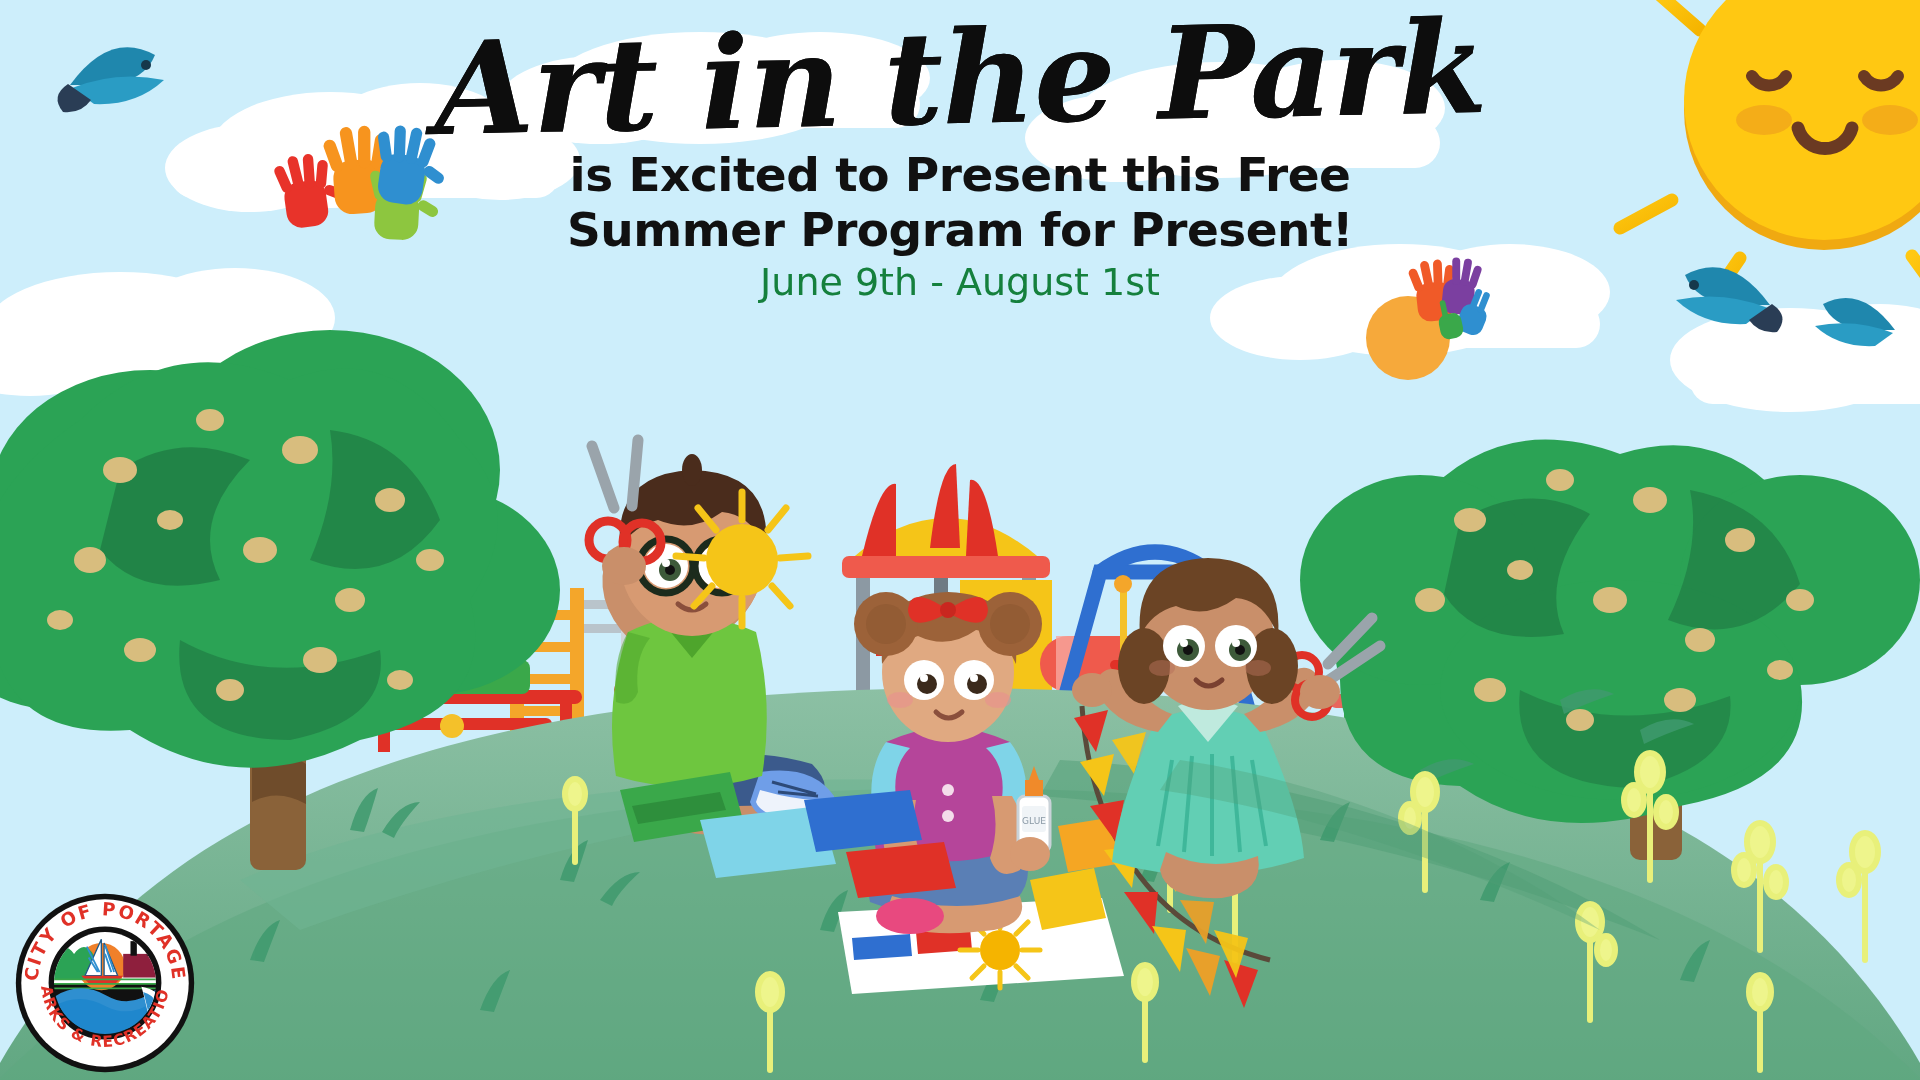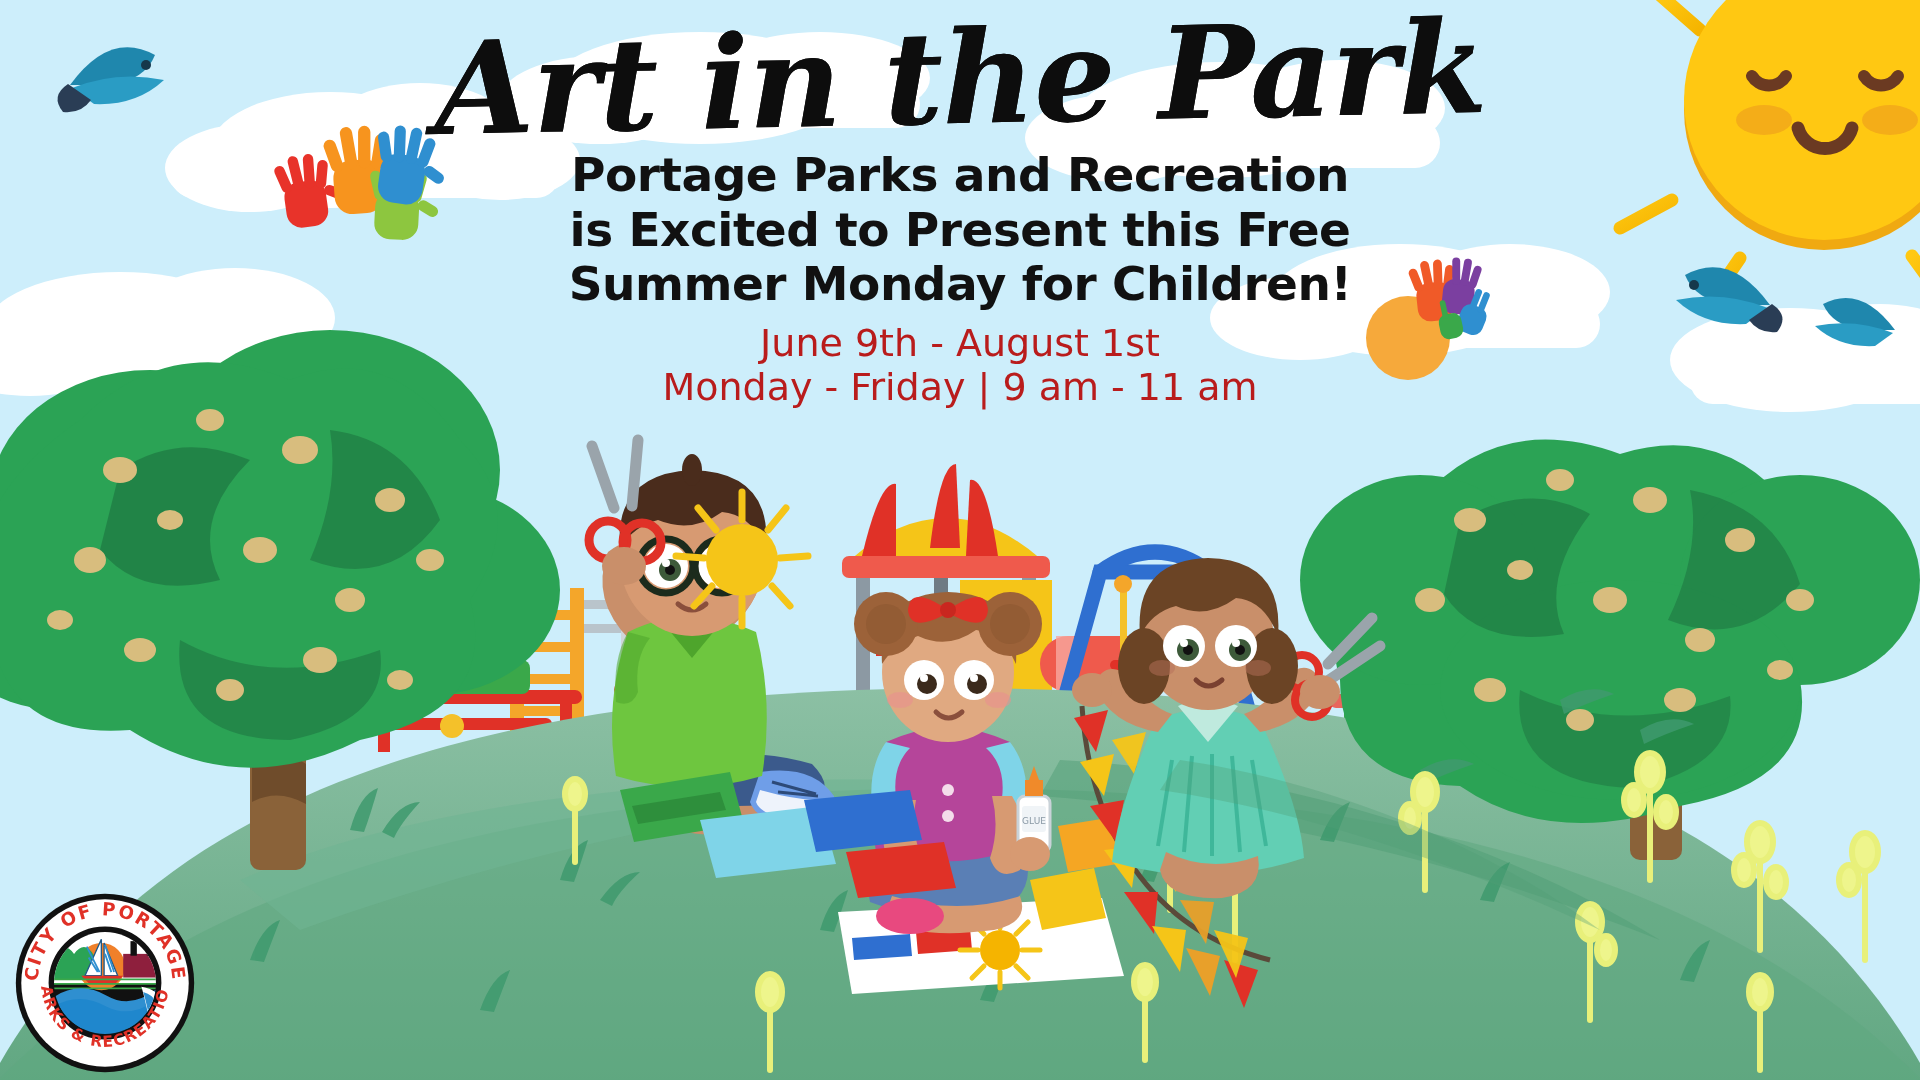--- a/index.html
+++ b/index.html
@@ -47,22 +47,22 @@
     color:#111;
     margin-top:6px;
     letter-spacing:-0.5px;
   }
   .sub div { white-space:nowrap; }
   .details {
     font-family:"DejaVu Sans", sans-serif;
     font-weight:400;
     font-size:38px;
     line-height:1.18;
-    color:#b91c1c;
-    margin-top:9px;
+    color:#15803d;
+    margin-top:3px;
     letter-spacing:0px;
   }
   .details div { white-space:nowrap; }
 
   
   .logo-wrap {
     position:absolute;
     left:14px; bottom:6px;
     width:182px; height:182px;
     z-index:50;
@@ -663,27 +663,25 @@
         <path d="M1196 680 q12 12 26 0" fill="none" stroke="#7a4030" stroke-width="5" stroke-linecap="round"></path>
       </g>
 
       <path d="M1180 760 C 1320 780, 1480 840, 1600 930 C 1450 860, 1300 810, 1160 790 Z" fill="#4f9e76" opacity="0.35"></path>
     </g>
   </svg>
 
   <div class="text-block">
     <div class="title">Art in the Park</div>
     <div class="sub">
-      <div>Portage Parks and Recreation</div>
       <div>is Excited to Present this Free</div>
-      <div>Summer Monday for Children!</div>
+      <div>Summer Program for Present!</div>
     </div>
     <div class="details">
       <div>June 9th - August 1st</div>
-      <div>Monday - Friday | 9 am - 11 am</div>
     </div>
   </div>
 
   <div class="logo-wrap">
     <svg viewBox="0 0 200 200" width="182" height="182">
       <defs>
         <path id="arcTop" d="M 26,100 A 74,74 0 0 1 174,100"></path>
         <path id="arcBot" d="M 30,100 A 70,70 0 0 0 170,100"></path>
         <clipPath id="emblemClip">
             <circle cx="100" cy="100" r="56"></circle>

